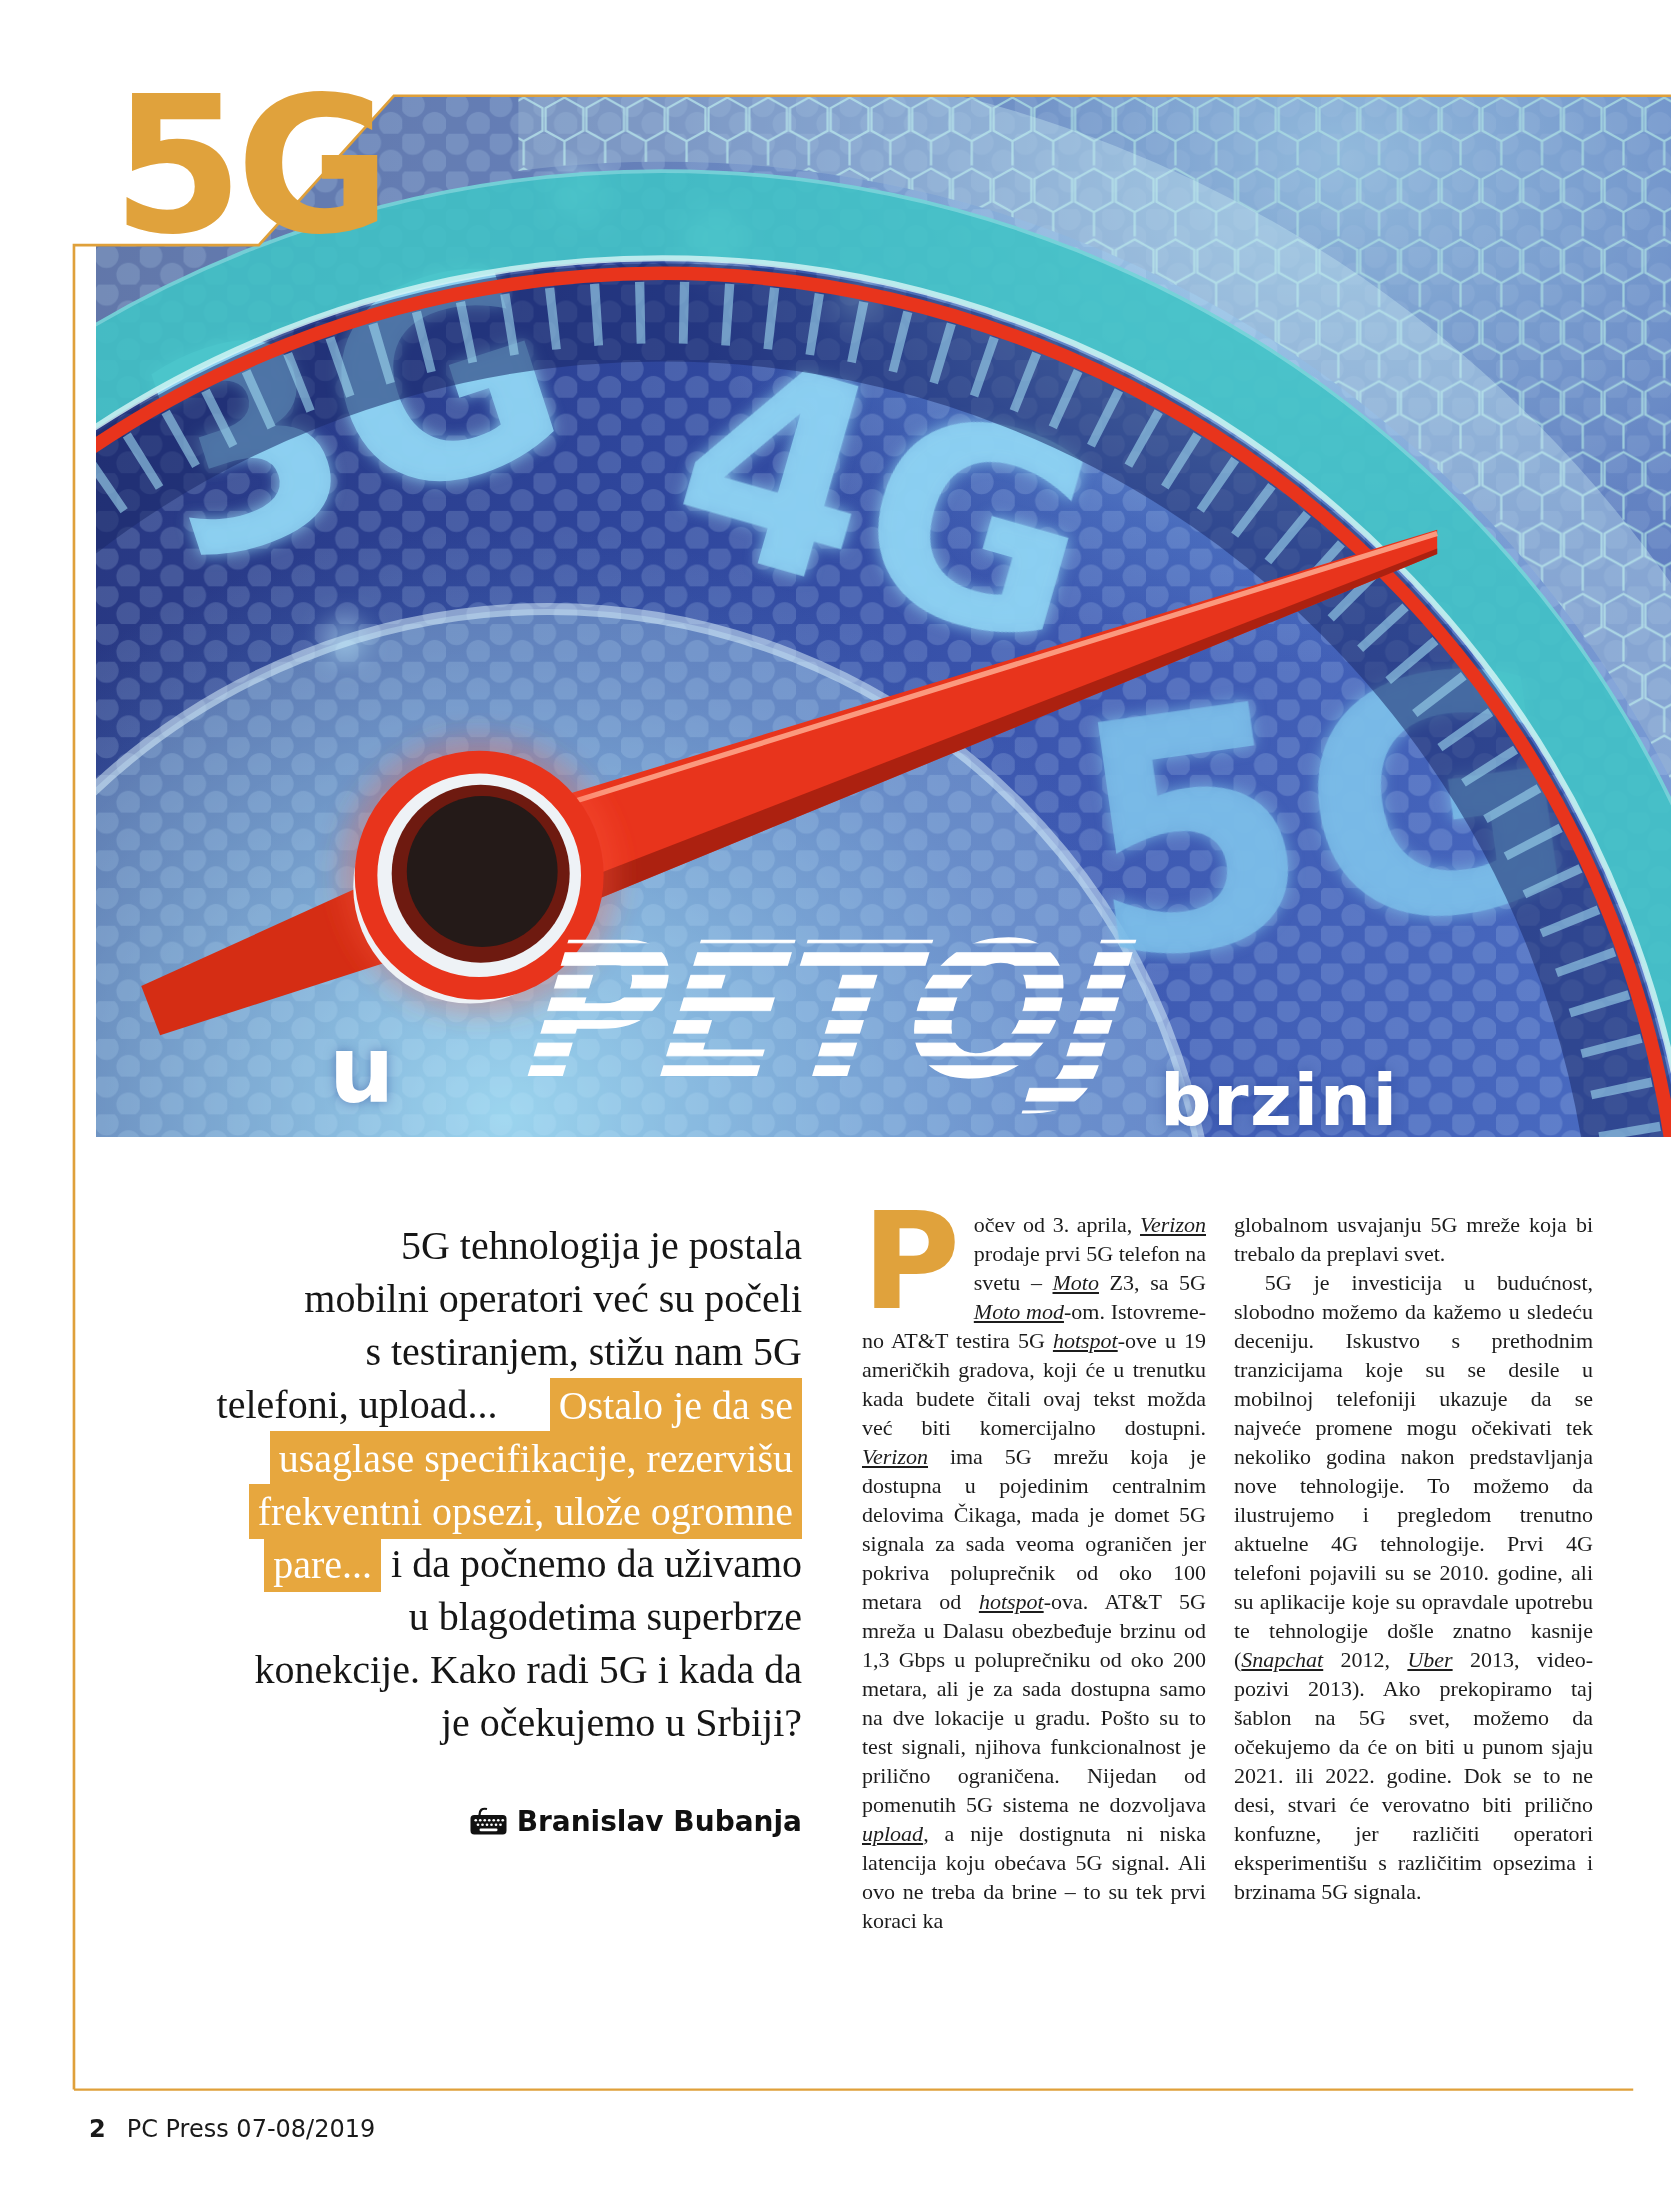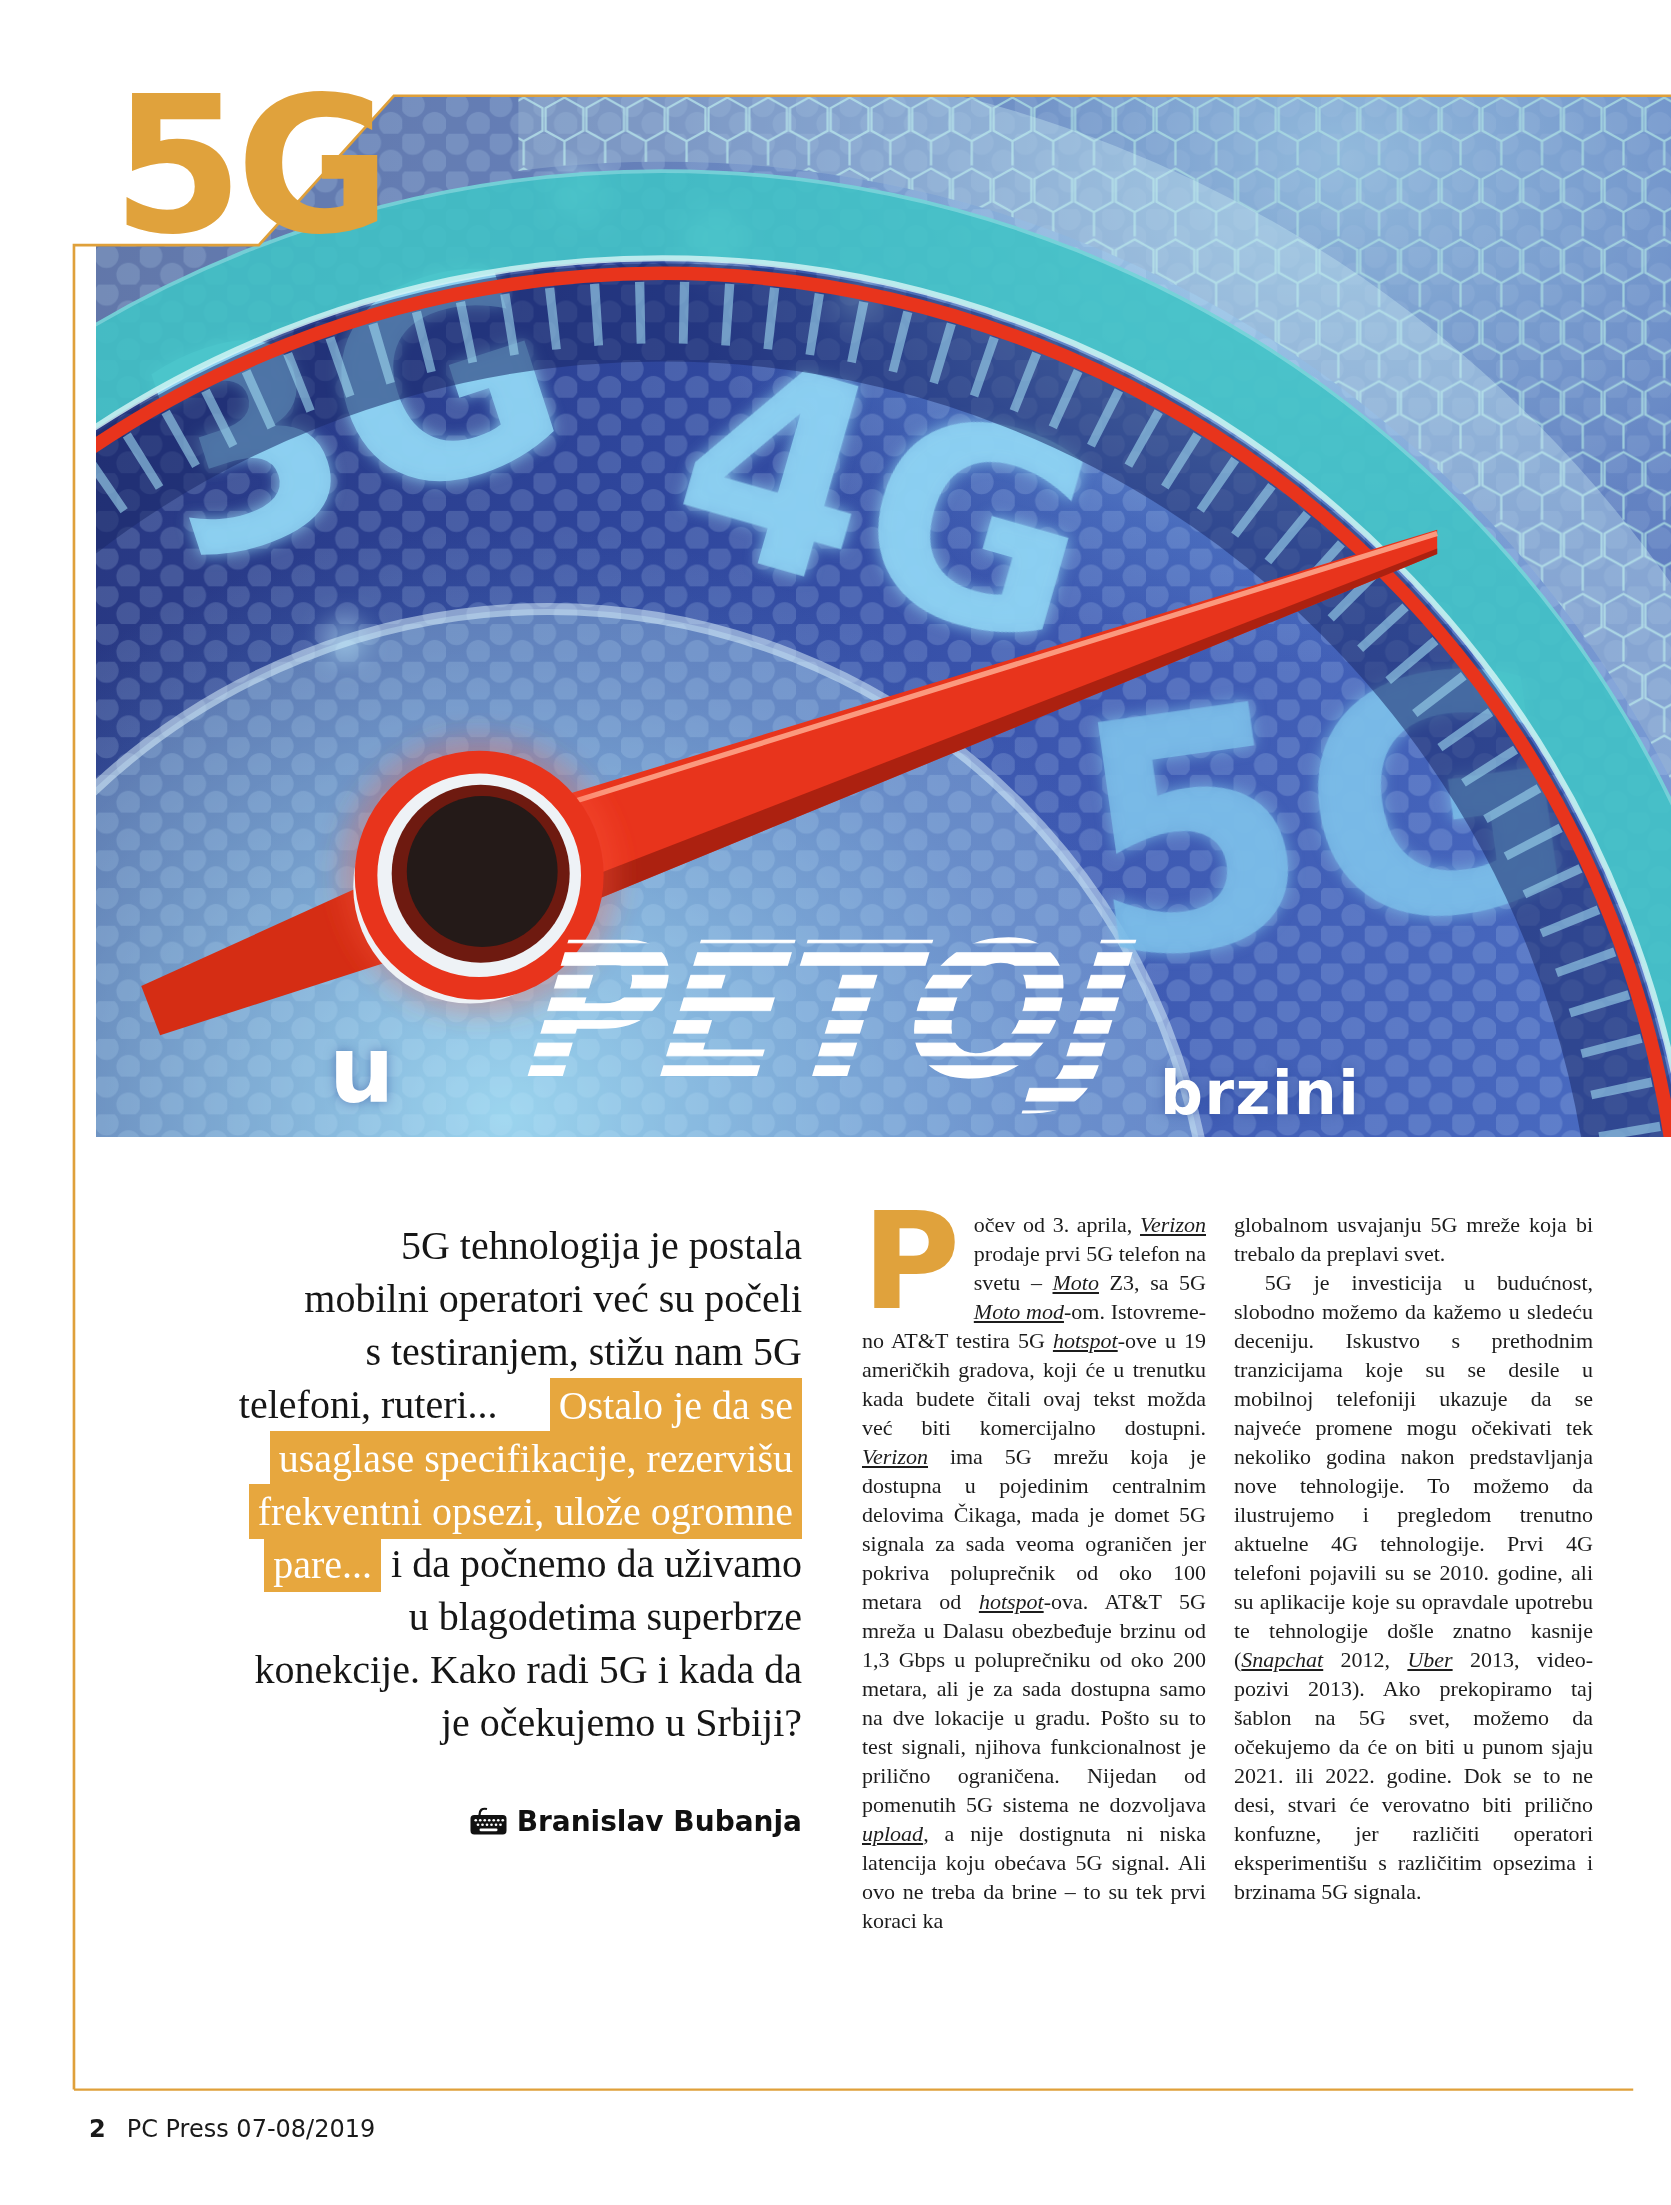--- a/index.html
+++ b/index.html
@@ -17,21 +17,21 @@
           radial-gradient(ellipse 943px 717px at 79% 6%, rgba(168,222,246,.95), rgba(96,146,212,.30) 55%, rgba(0,0,0,0) 72%),
           radial-gradient(ellipse 868px 754px at 26% 98%, rgba(150,216,242,.90), rgba(92,140,204,.22) 62%, rgba(0,0,0,0) 78%),
           linear-gradient(100deg,#27367f 0%,#2e459b 34%,#3c57b0 62%,#4a6cc2 100%);}
   #hero svg{position:absolute;left:0;top:0;}
 
   
   .hero-word{position:absolute;color:#ffffff;font-family:"DejaVu Sans",sans-serif;font-weight:800;
              text-shadow:0 0 10.6px rgba(40,70,150,.5);}
   #word-u{left:329px;top:1017px;font-size:92px;}
   #petoj-svg{position:absolute;left:407px;top:904px;}
-  #word-brzini{left:1160px;top:1058px;font-size:60px;letter-spacing:1.5px;}
+  #word-brzini{left:1160px;top:1058px;font-size:72px;letter-spacing:1.5px;}
 
   
   #intro{position:absolute;left:96px;top:1219px;width:706px;text-align:right;
          font-size:40px;line-height:53px;color:#161616;}
   .intro-line{white-space:nowrap;}
   .intro-line .hl{background:#E7A73E;color:#ffffff;padding:4.5px 9px 6px 9px;margin-left:42px;}
 
   
   #byline{position:absolute;left:96px;top:1805px;width:706px;text-align:right;
           font-family:"DejaVu Sans",sans-serif;font-weight:700;font-size:28px;color:#111;}
@@ -150,21 +150,21 @@
   <div class="hero-word" id="word-u">u</div>
   <svg id="petoj-svg" width="860" height="211" viewBox="0 0 1140 280">
     <text x="575" y="228" text-anchor="middle" font-family="'DejaVu Sans',sans-serif" font-weight="800" font-style="italic" font-size="248" letter-spacing="-6" fill="url(#speedstripes)" transform="skewX(-6)">PETOJ</text>
   </svg>
   <div class="hero-word" id="word-brzini">brzini</div>
 
   <div id="intro">
       <div class="intro-line"><span>5G tehnologija je postala</span></div>
       <div class="intro-line"><span>mobilni operatori već su počeli</span></div>
       <div class="intro-line"><span>s testiranjem, stižu nam 5G</span></div>
-      <div class="intro-line"><span>telefoni, ruteri... </span><span class="hl">Ostalo je da se</span></div>
+      <div class="intro-line"><span>telefoni, upload... </span><span class="hl">Ostalo je da se</span></div>
       <div class="intro-line"><span class="hl">usaglase specifikacije, rezervišu</span></div>
       <div class="intro-line"><span class="hl">frekventni opsezi, ulože ogromne</span></div>
       <div class="intro-line"><span class="hl">pare...</span><span> i da počnemo da uživamo</span></div>
       <div class="intro-line"><span>u blagodetima superbrze</span></div>
       <div class="intro-line"><span>konekcije. Kako radi 5G i kada da</span></div>
       <div class="intro-line"><span>je očekujemo u Srbiji?</span></div>
     </div>
 
   <div id="byline">
     <svg width="39" height="30" viewBox="0 0 52 40">

